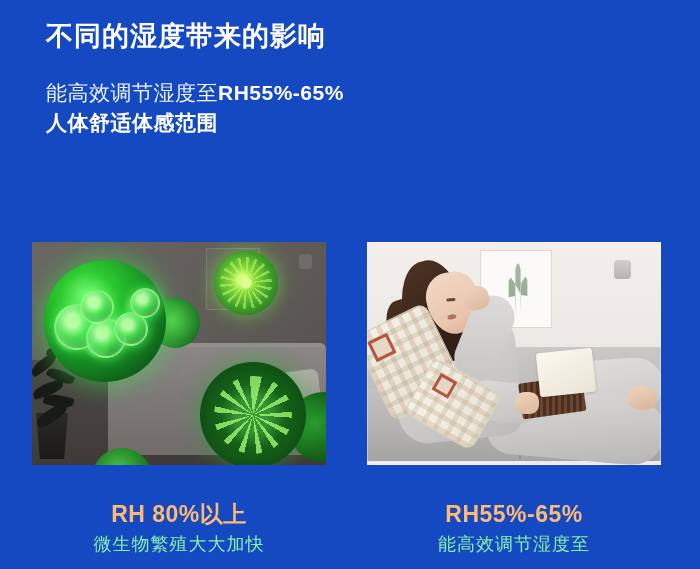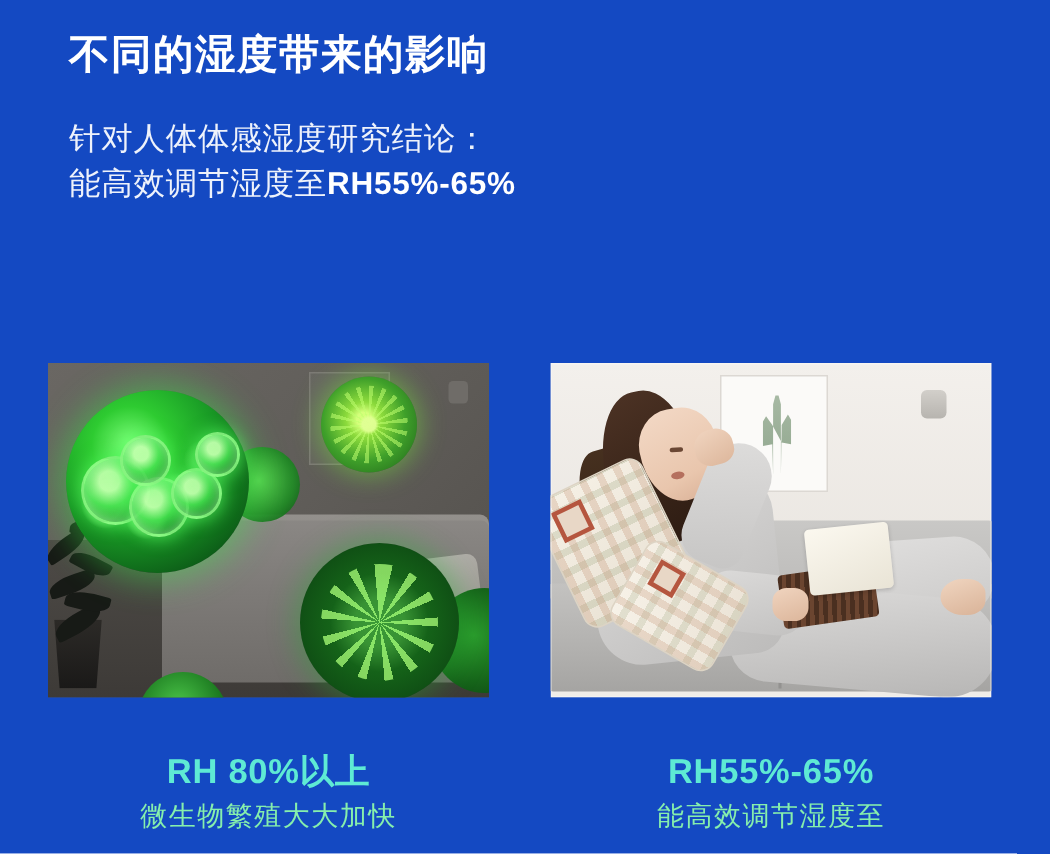--- a/index.html
+++ b/index.html
@@ -341,21 +341,21 @@
   .caption {
     position: absolute;
     text-align: center;
     width: 294px;
   }
   .caption-left  { left: 32px;  top: 500px; }
   .caption-right { left: 367px; top: 500px; }
   .caption-title {
     font-size: 23px;
     font-weight: bold;
-    color: #5eead4;
+    color: #fdba74;
     letter-spacing: 0.5px;
     line-height: 28px;
     white-space: nowrap;
   }
   .caption-sub {
     margin-top: 4px;
     font-size: 18px;
     color: #86efac;
     letter-spacing: 1px;
     line-height: 24px;
@@ -363,22 +363,22 @@
   }
 </style>
 </head>
 <body>
 
 <div class="poster">
 
   <div class="headline">不同的湿度带来的影响</div>
 
   <div class="body-copy">
-    <div class="body-line">针对人体体感湿度研究结论：</div>
     <div class="body-line"><span>能高效调节湿度至</span><span class="bold">RH55%-65%</span></div>
+    <div class="body-line bold">人体舒适体感范围</div>
   </div>
 
   <div class="photo photo-left">
     <div class="room-dark">
       <div class="rd-wall"></div>
       <div class="rd-floor"></div>
       <div class="rd-frame"></div>
       <div class="rd-thermo"></div>
       <div class="rd-sofa-back"></div>
       <div class="rd-sofa"></div>

